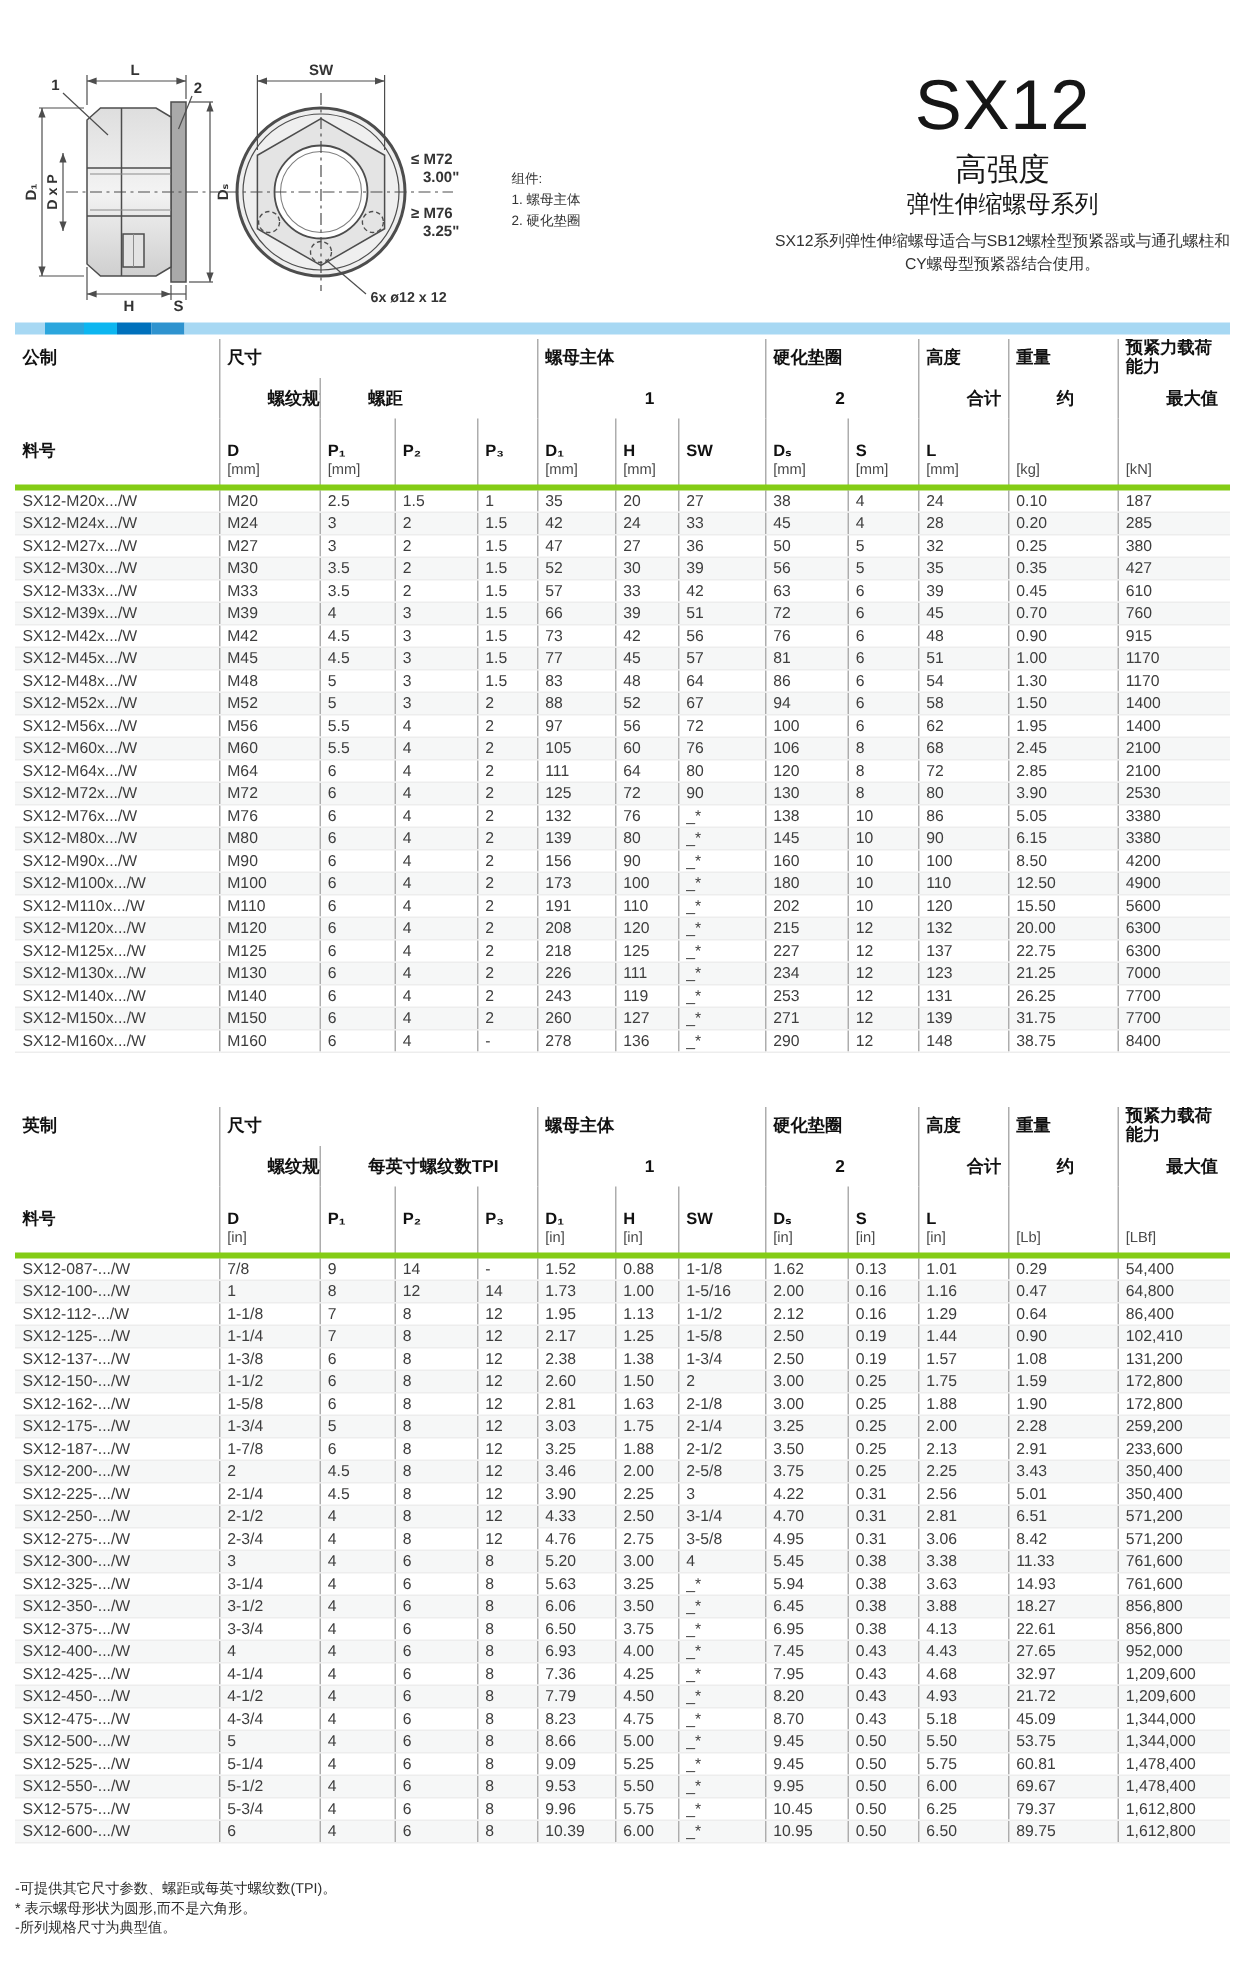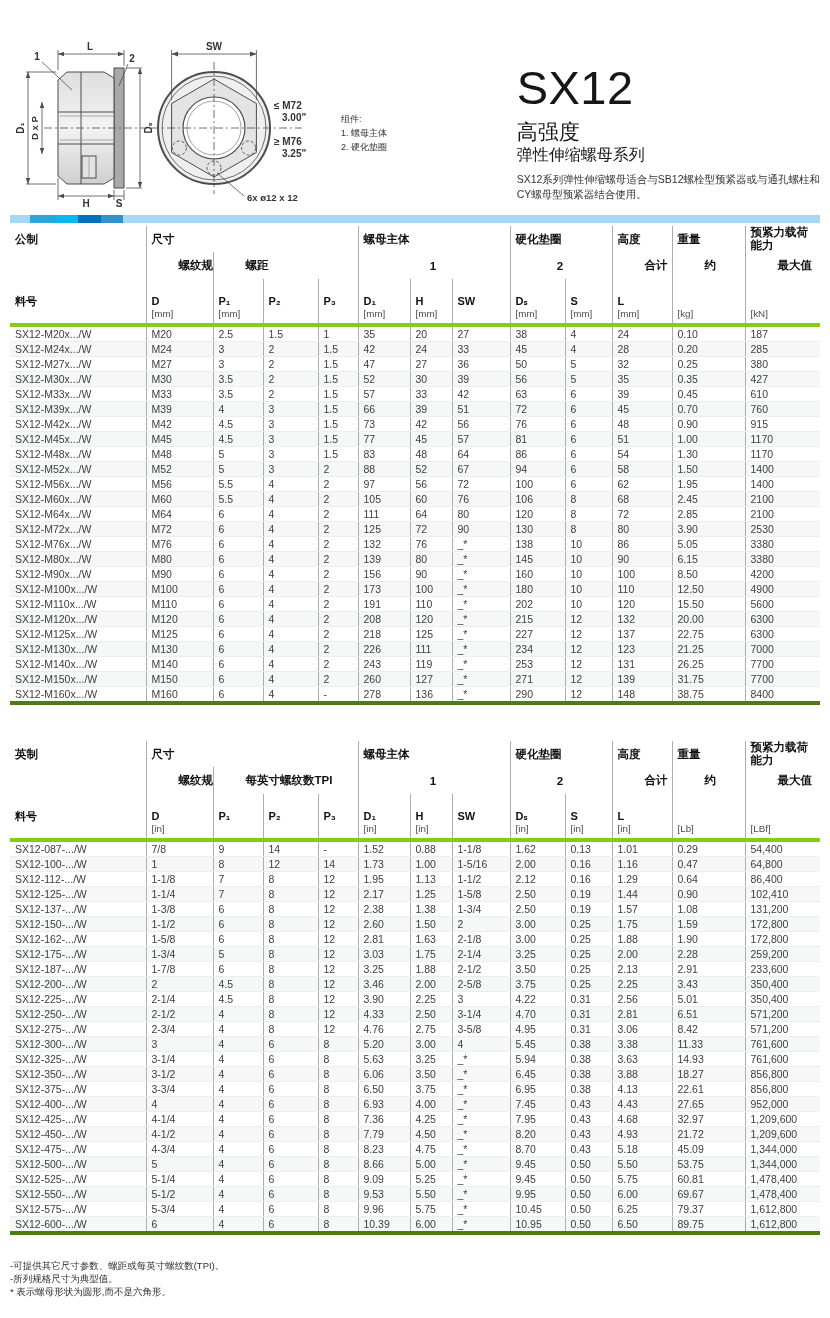--- a/index.html
+++ b/index.html
@@ -2,21 +2,21 @@
 <html><head>
 <meta charset="utf-8">
 <style>
   html,body { margin:0; padding:0; background:#ffffff; }
   body { width:830px; height:1318px; font-family:"Liberation Sans","DejaVu Sans",sans-serif; color:#222; }
   .page { position:relative; width:830px; height:1318px; overflow:hidden; background:#fff; }
 
   
   .top { position:relative; height:215px; }
   svg.drawing { position:absolute; left:6px; top:30px; }
-  .title-block { position:absolute; right:10px; top:64px; text-align:left; }
+  .title-block { position:absolute; right:10px; top:46px; text-align:center; }
   .title-block .t1 { font-size:47px; line-height:1.02; font-weight:400; color:#161616; letter-spacing:0.5px; }
   .title-block .t2 { font-size:21px; line-height:1.22; font-weight:500; color:#161616; margin-top:7px; }
   .title-block .t3 { font-size:16px; line-height:1.22; font-weight:500; color:#161616; }
   .title-block .desc { font-size:10.5px; line-height:1.4; color:#333; margin-top:8px; }
 
   
   .accent-bar { margin:0 10px; height:8px; display:flex; }
   .accent-bar div { height:100%; }
 
   
@@ -27,21 +27,21 @@
   thead { border-bottom:4px solid #84cc16; }
   th.h1 { height:26px; font-size:11.5px; font-weight:bold; color:#111; vertical-align:middle;
           white-space:normal; line-height:1.1; }
   th.h2 { height:27px; font-size:11.5px; font-weight:bold; color:#111; vertical-align:middle;padding-left:32px; }
   th.h2.center { text-align:center; padding-left:0; }
   th.h3 { height:41px; vertical-align:bottom; padding-bottom:3px; }
   th.h3 .lbl { font-size:11px; font-weight:bold; color:#111; line-height:1.2; }
   th.h3 .unit { font-size:9.8px; font-weight:normal; color:#4a4a4a; line-height:1.2; }
   tbody td { height:14px; font-size:10.5px; color:#3d3d3d; border-bottom:1px solid #ededed; line-height:14px; }
   tbody tr:nth-child(even) { background:#f6f7f7; }
-  tbody { border-bottom:4px solid #4d7c0f; }
+  tbody { border-bottom:1px solid #4d7c0f; }
   .tbl-imperial { margin-top:36px; }
 
   
   .footnotes { margin:24px 10px 0 10px; font-size:9.5px; line-height:13px; color:#2e2e2e; }
 
   
   .dim { font-size:10px; font-weight:bold; fill:#333; }
   .dimsm { font-size:9.5px; font-weight:bold; fill:#333; }
   .note { font-size:9px; fill:#333; }
 </style>
@@ -1110,17 +1110,17 @@
             <td class="bl">6.50</td>
             <td class="bl">89.75</td>
             <td class="bl">1,612,800</td>
           </tr>
         </tbody>
       </table>
   </div>
 
   <div class="footnotes">
     <div>-可提供其它尺寸参数、螺距或每英寸螺纹数(TPI)。</div>
+    <div>* 表示螺母形状为圆形,而不是六角形。</div>
     <div>-所列规格尺寸为典型值。</div>
-    <div>* 表示螺母形状为圆形,而不是六角形。</div>
   </div>
 
 </div>
 
 </body></html>

